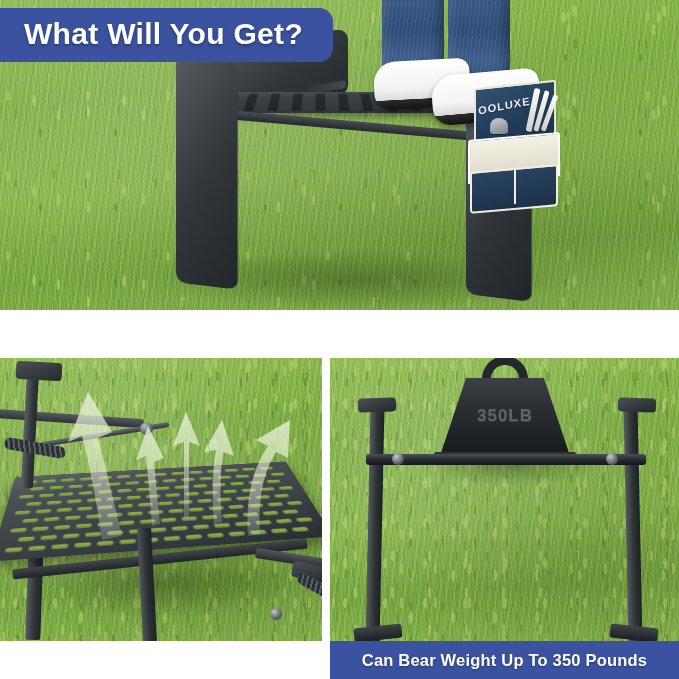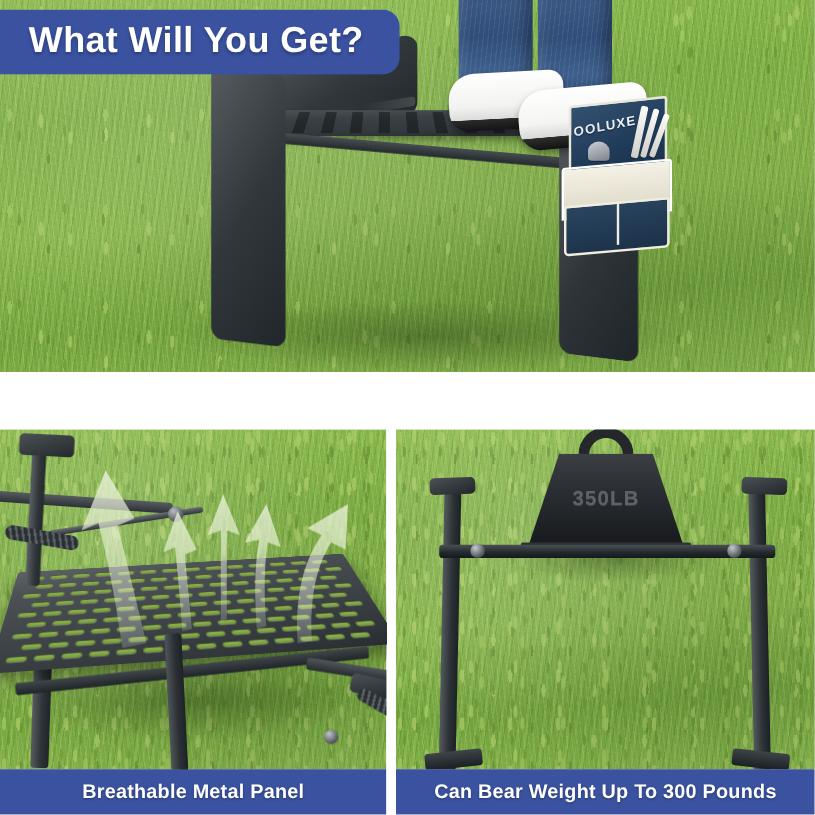--- a/index.html
+++ b/index.html
@@ -611,21 +611,20 @@
           <path d="M102 182 C 96 140, 90 110, 82 78 L 68 84 L 88 34 L 112 74 L 98 80 C 106 112, 114 144, 122 178 Z"></path>
           <path d="M152 168 C 150 140, 148 120, 146 98 L 136 102 L 148 68 L 164 100 L 154 104 C 156 126, 158 146, 160 166 Z"></path>
           <path d="M184 160 C 184 128, 184 106, 184 84 L 173 88 L 186 54 L 200 88 L 189 84 C 189 108, 189 130, 189 158 Z"></path>
           <path d="M214 166 C 212 136, 212 114, 216 92 L 204 94 L 222 62 L 234 98 L 223 94 C 220 116, 220 138, 222 164 Z"></path>
           <path d="M248 178 C 246 146, 250 114, 268 88 L 256 82 L 290 62 L 288 100 L 276 94 C 262 116, 258 146, 260 176 Z"></path>
         </g>
       </svg>
     </div>
   </div>
 
-  <div class="caption" id="caption-bl">Breathable Metal Panel</div>
 
   <div class="panel" id="panel-br">
     <div class="grass fine"></div>
 
     <div id="br-scene">
       <div class="shadow-soft" style="left:90px;top:88px;width:180px;height:40px;"></div>
 
       <div id="br-weight-handle"></div>
       <div id="br-weight"></div>
       <div id="br-weight-label">350LB</div>
@@ -636,17 +635,17 @@
       <div id="br-leg-l"></div>
       <div id="br-leg-r"></div>
       <div id="br-crossbar"></div>
       <div class="br-bolt" id="br-bolt-l"></div>
       <div class="br-bolt" id="br-bolt-r"></div>
       <div id="br-foot-l"></div>
       <div id="br-foot-r"></div>
     </div>
   </div>
 
-  <div class="caption" id="caption-br">Can Bear Weight Up To 300 Pounds</div>
+  <div class="caption" id="caption-br">Can Bear Weight Up To 350 Pounds</div>
 
   <div class="divider-v"></div>
 
 </div>
 
 </body></html>

